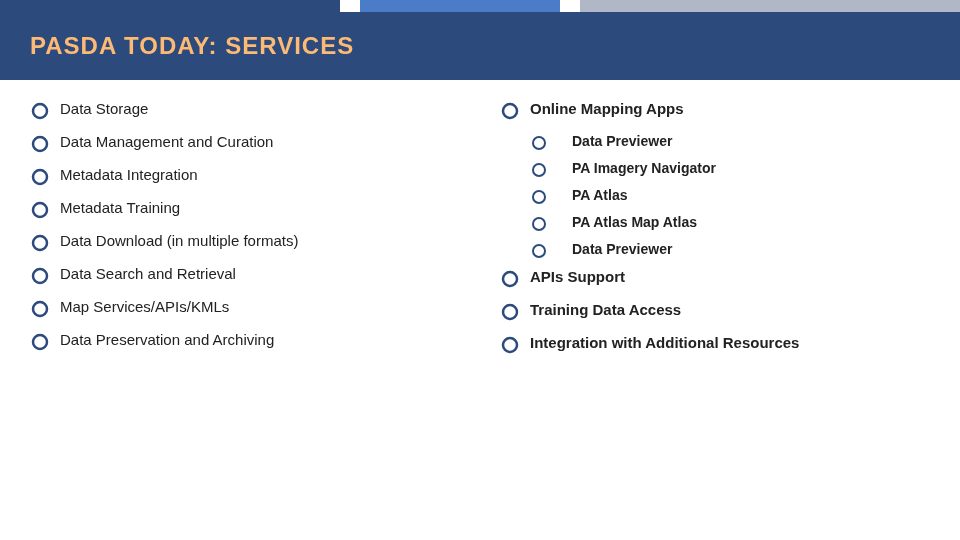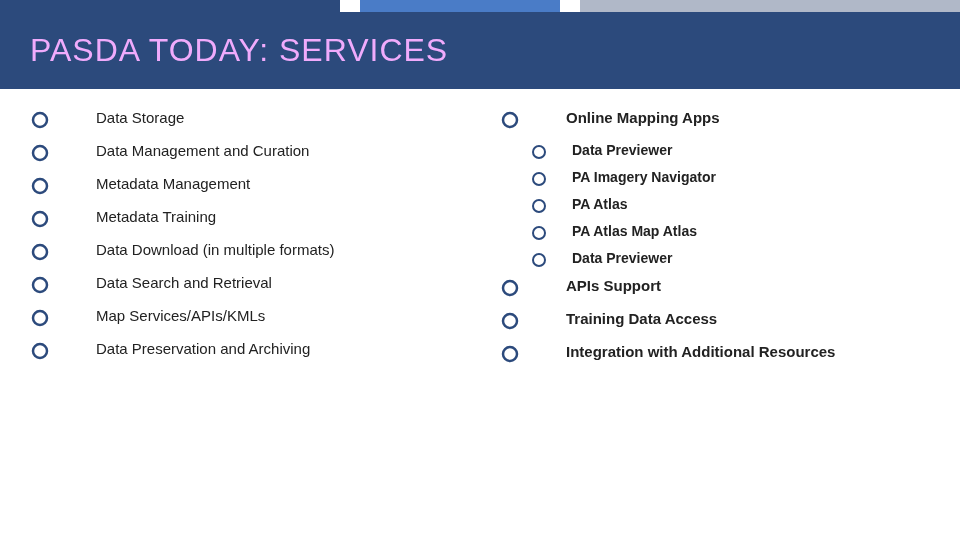--- a/index.html
+++ b/index.html
@@ -47,23 +47,23 @@
       background: #b0b8c8;
     }
 
     .header {
       background: #2c4a7c;
       padding: 20px 30px 20px 30px;
       margin-bottom: 20px;
     }
 
     .header-title {
-      color: #f0abfc;
-      font-size: 32px;
-      font-weight: normal;
+      color: #fdba74;
+      font-size: 24px;
+      font-weight: bold;
       letter-spacing: 1px;
     }
 
     .content {
       display: flex;
       padding: 0 30px;
       gap: 0;
     }
 
     .left-column {
@@ -76,21 +76,20 @@
       padding-left: 20px;
       font-weight: bold;
     }
 
     .bullet-item {
       display: flex;
       align-items: flex-start;
       margin-bottom: 12px;
       font-size: 15px;
       color: #222222;
-      gap: 36px;
     }
 
     .bullet-icon {
       width: 20px;
       height: 20px;
       min-width: 20px;
       margin-right: 10px;
       margin-top: 1px;
       position: relative;
       display: inline-flex;
@@ -179,21 +178,21 @@
       </span>
       <span>Data Management and Curation</span>
     </div>
 
     <div class="bullet-item">
       <span class="bullet-icon">
         <svg viewBox="0 0 18 18">
             <circle cx="9" cy="9" r="7" class="open-circle"></circle>
           </svg>
       </span>
-      <span>Metadata Management</span>
+      <span>Metadata Integration</span>
     </div>
 
     <div class="bullet-item">
       <span class="bullet-icon">
         <svg viewBox="0 0 18 18">
             <circle cx="9" cy="9" r="7" class="open-circle"></circle>
           </svg>
       </span>
       <span>Metadata Training</span>
     </div>

